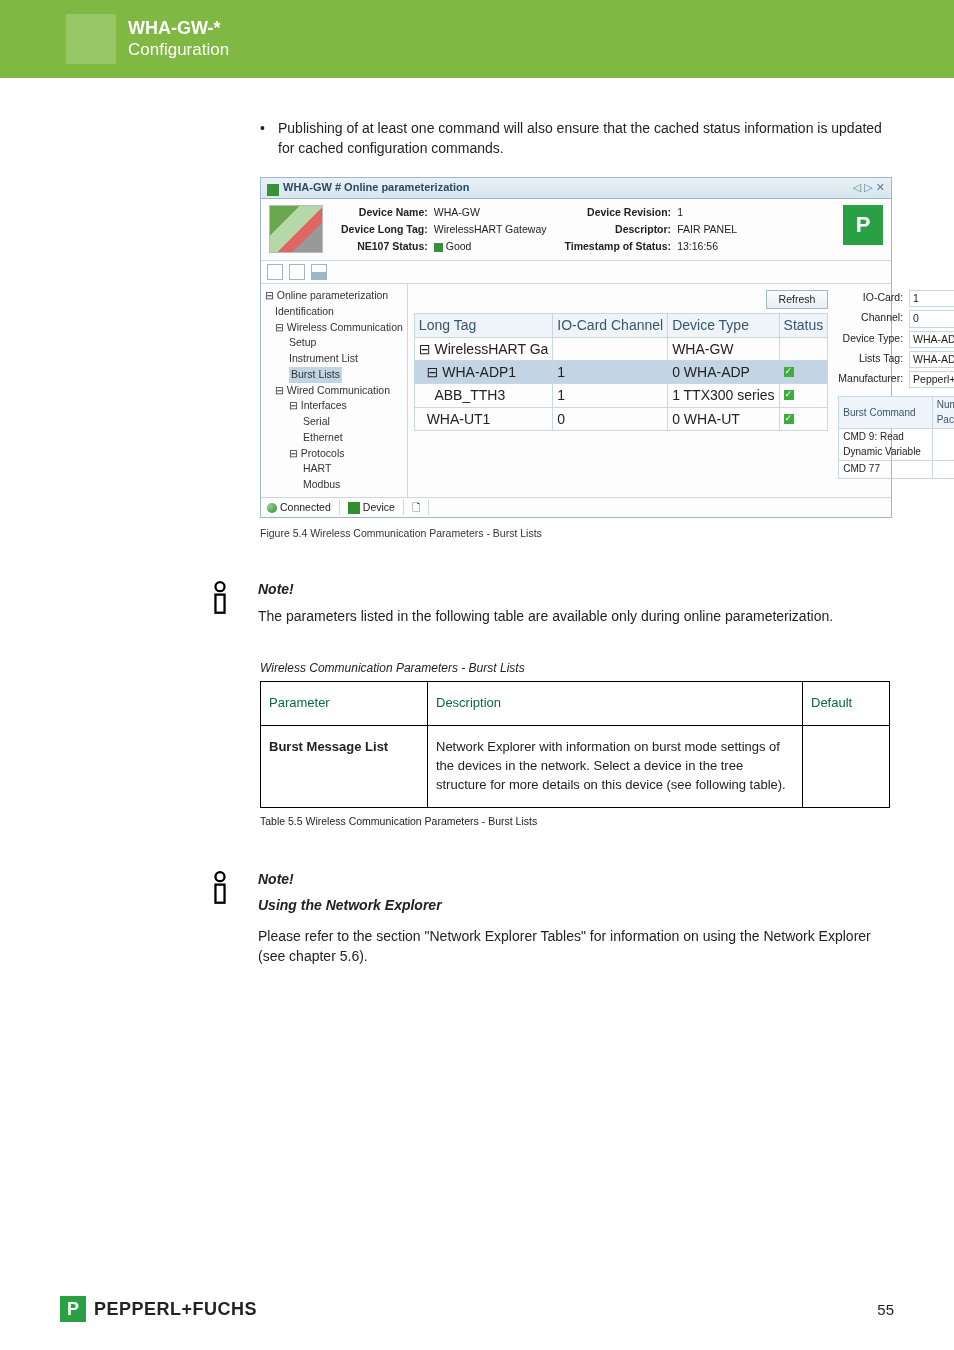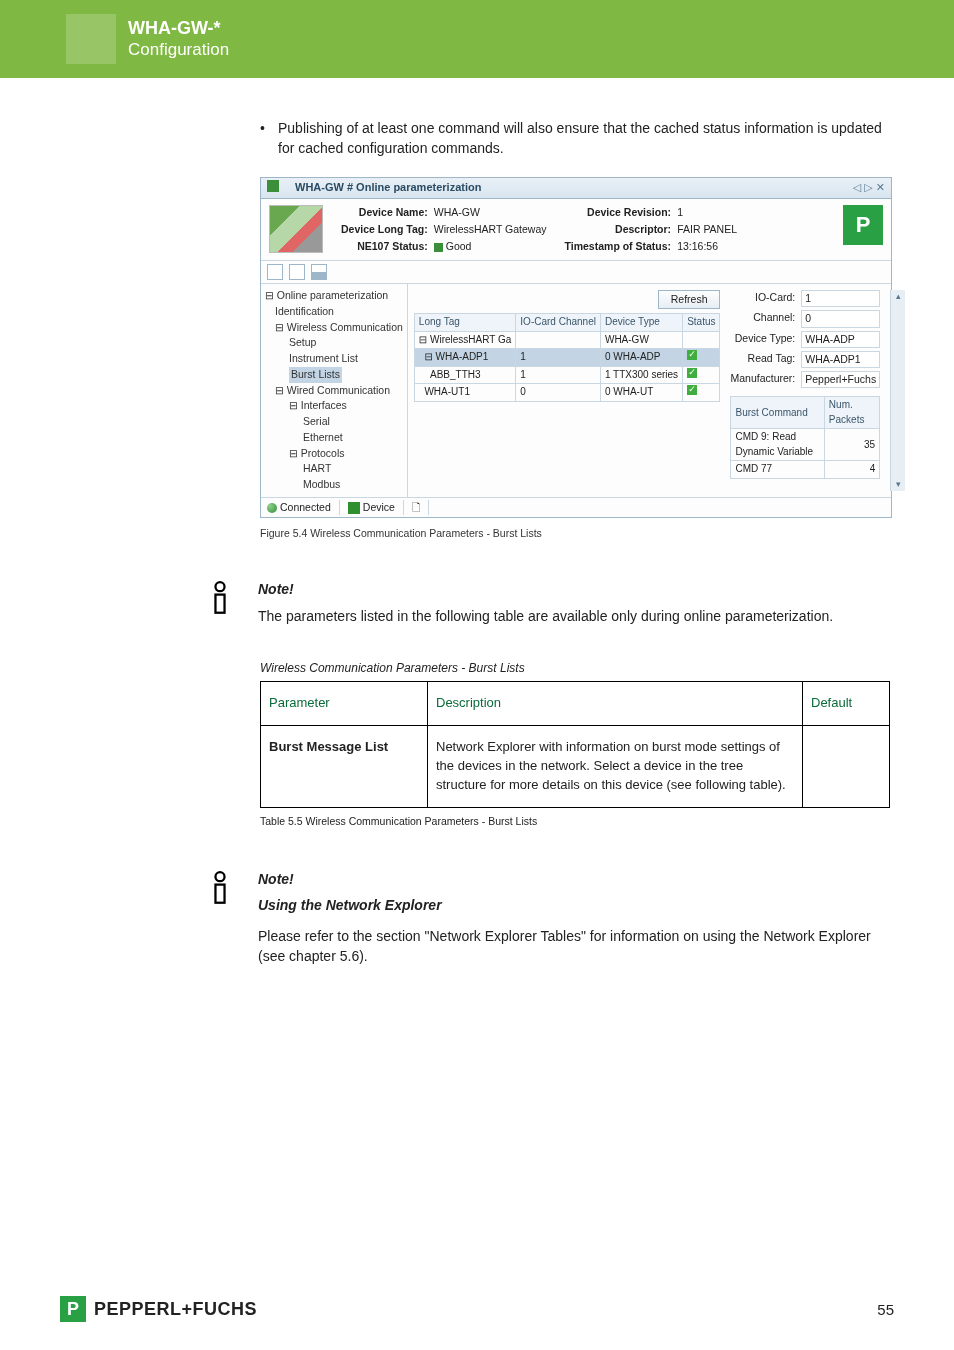--- a/index.html
+++ b/index.html
@@ -65,22 +65,22 @@
   .ss-tab {
     background: linear-gradient(#e9f0f6, #d8e5ef);
     border-bottom: 1px solid #9db7c8;
     padding: 2px 6px;
     display: flex;
     align-items: center;
     justify-content: space-between;
   }
   .ss-tab-left {
     display: flex;
-    align-items: flex-start;
-    gap: 16px;
+    align-items: flex-end;
+    gap: 4px;
   }
   .ss-tab .icon-sq {
     width: 12px; height: 12px; background: #3b8f3b; display: inline-block;
   }
   .ss-tab .txt { font-weight: bold; color: #2a4b63; }
   .ss-tab .winctl { color: #5a7a92; font-size: 11px; }
   .ss-header {
     display: flex;
     align-items: flex-start;
     padding: 6px 8px;
@@ -168,21 +168,21 @@
   .btn {
     border: 1px solid #9db7c8;
     background: linear-gradient(#fdfdfd, #e7eef4);
     padding: 1px 12px;
     font-size: 10.5px;
     text-align: right;
   }
   table.dgrid {
     border-collapse: collapse;
     width: 100%;
-    font-size: 10px;
+    font-size: 14px;
   }
   table.dgrid th, table.dgrid td {
     border: 1px solid #c9d7e2;
     padding: 1px 4px;
     text-align: left;
     white-space: nowrap;
   }
   table.dgrid th {
     background: #eef4f9;
     font-weight: normal;
@@ -464,21 +464,21 @@
           </div>
 
           <div class="right">
             <div class="kv">
               <span class="klbl">IO-Card:</span>
               <span class="kval">1</span>
               <span class="klbl">Channel:</span>
               <span class="kval">0</span>
               <span class="klbl">Device Type:</span>
               <span class="kval">WHA-ADP</span>
-              <span class="klbl">Read Tag:</span>
+              <span class="klbl">Lists Tag:</span>
               <span class="kval">WHA-ADP1</span>
               <span class="klbl">Manufacturer:</span>
               <span class="kval">Pepperl+Fuchs</span>
             </div>
             <table class="burst">
               <tbody>
                   <tr>
                 <th>Burst Command</th>
                 <th>Num. Packets</th>
               </tr>

